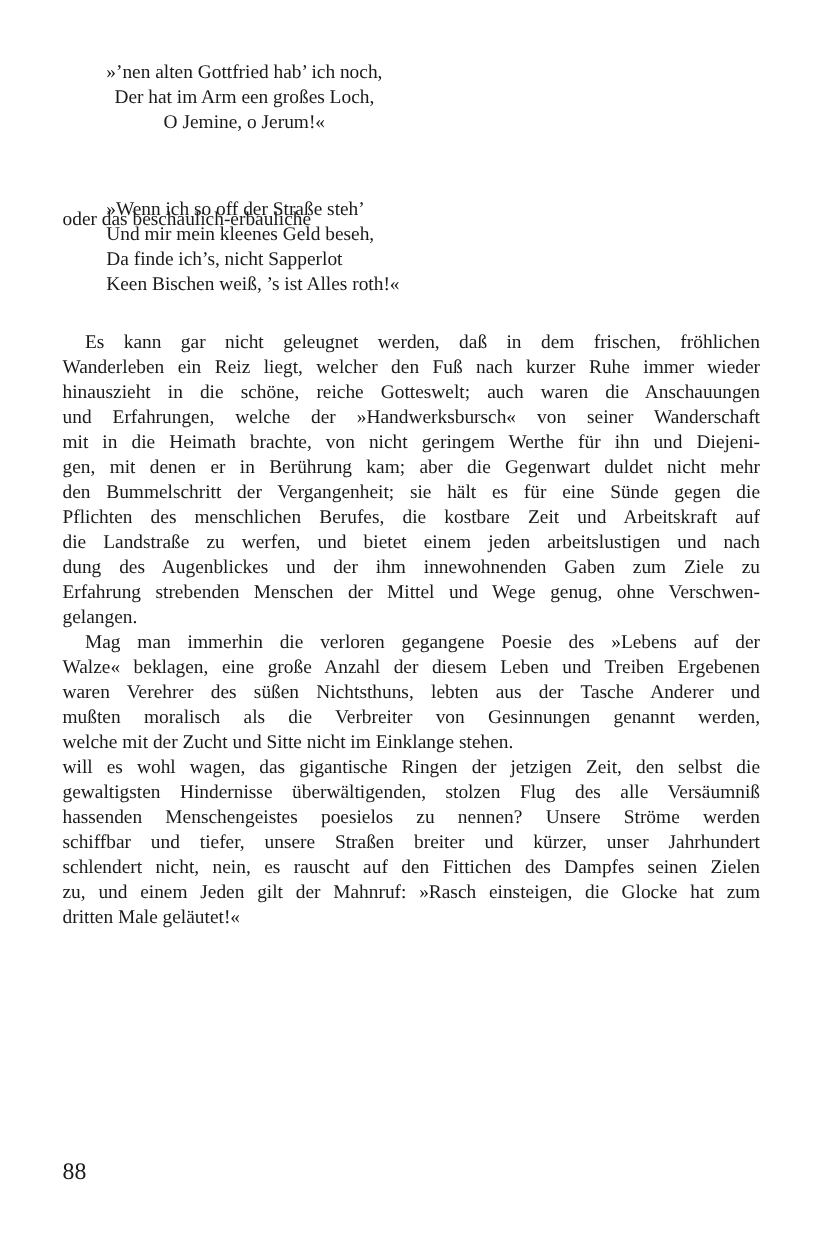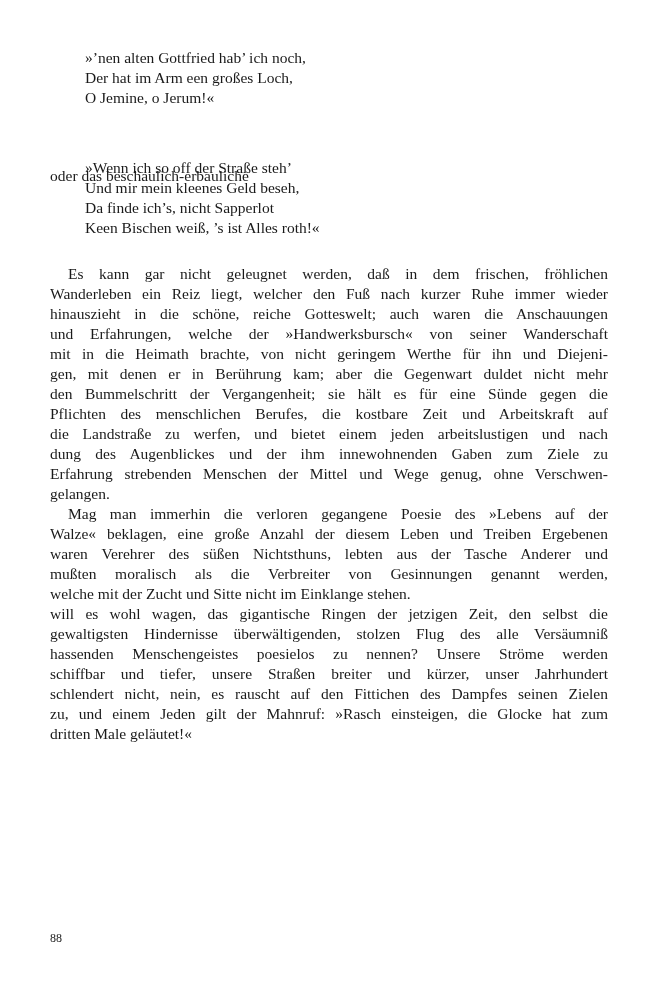--- a/index.html
+++ b/index.html
@@ -15,21 +15,21 @@
     color: #1a1a1a;
     font-family: "Liberation Serif", "DejaVu Serif", serif;
     font-size: 15.5px;
     line-height: 20px;
     overflow: hidden;
   }
   .stanza {
     position: absolute;
     left: 85px;
   }
-  #stanza-1 { top: 48px; }
+  #stanza-1 { top: 48px; text-align: center; }
   #stanza-2 { top: 158px; }
   .vline {
     height: 20px;
     white-space: nowrap;
   }
   #connector {
     position: absolute;
     left: 50px;
     top: 129px;
     white-space: nowrap;
@@ -50,21 +50,21 @@
   .pl.first {
     text-indent: 18px;
   }
   .pl.lastline {
     text-align-last: left;
   }
   #page-number {
     position: absolute;
     left: 50px;
     top: 930px;
-    font-size: 12px;
+    font-size: 19px;
     line-height: 16px;
   }
 </style>
 </head>
 <body>
 
 <div class="page">
 
   <div class="stanza" id="stanza-1">
     <div class="vline">»’nen alten Gottfried hab’ ich noch,</div>

